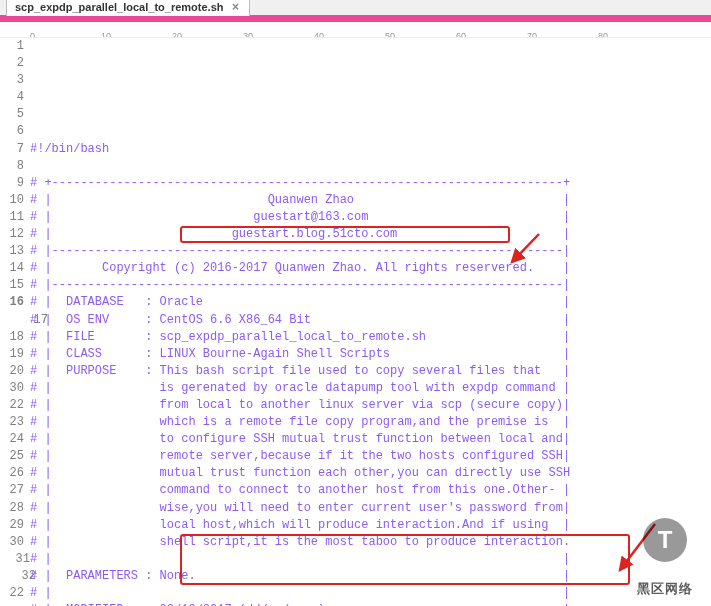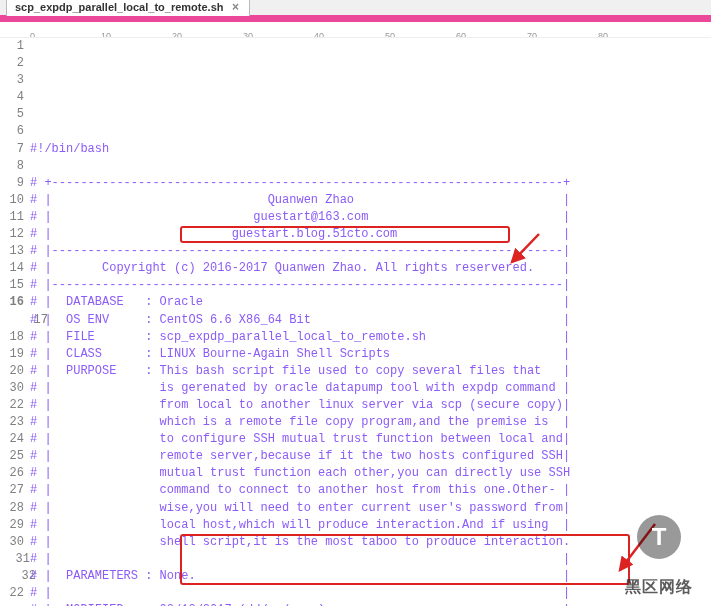--- a/index.html
+++ b/index.html
@@ -116,21 +116,21 @@
   }
   .wm-logo {
     width: 44px; height: 44px;
     background: rgba(0,0,0,0.4);
     border-radius: 50%;
     margin: 0 auto 2px auto;
     display: flex; align-items: center; justify-content: center;
     color: #fff; font-weight: bold; font-size: 24px;
     font-family: Arial, sans-serif;
   }
-  .wm-text { font-size: 16px; color: rgba(50,50,50,0.8); font-weight: bold; letter-spacing: 1px; margin-top: 18px; }
+  .wm-text { font-size: 13px; color: rgba(50,50,50,0.8); font-weight: bold; letter-spacing: 1px; margin-top: 18px; }
 </style>
 </head>
 <body>
 
 <div class="tab-bar">
   <div class="tab">
     <span>scp_expdp_parallel_local_to_remote.sh</span>
     <span class="close">×</span>
   </div>
 </div>

